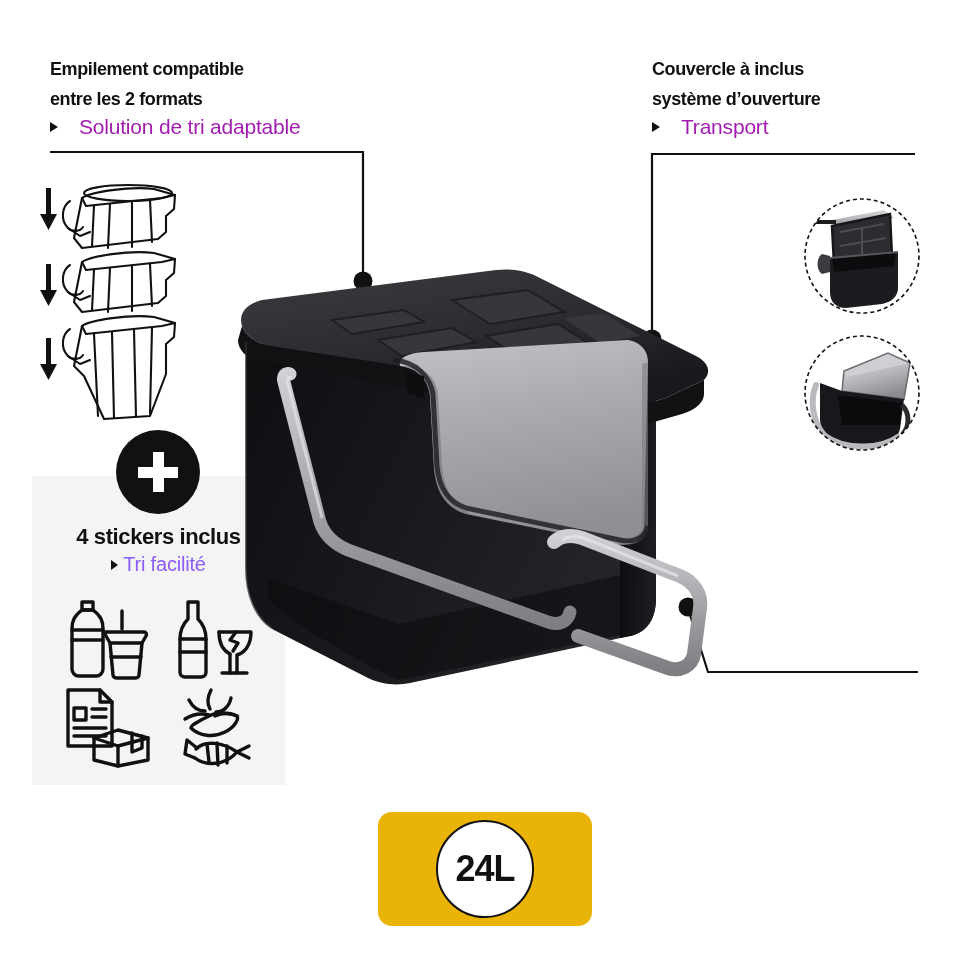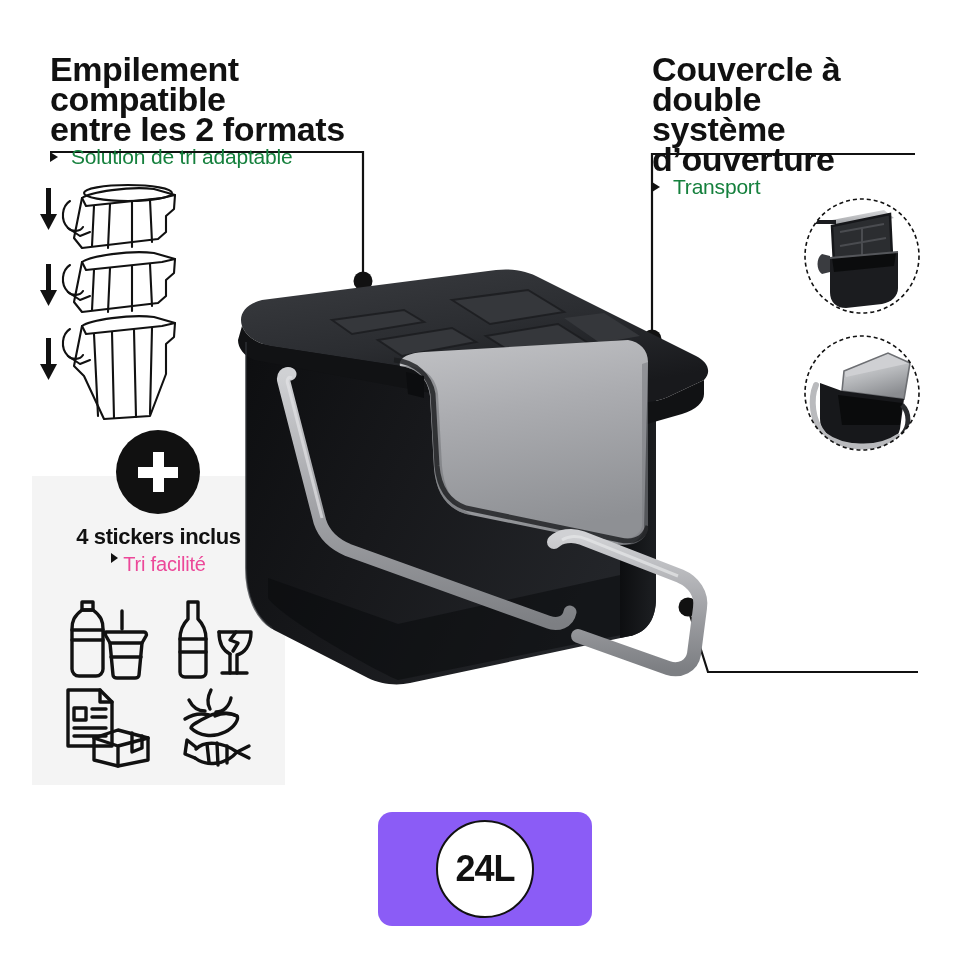--- a/index.html
+++ b/index.html
@@ -11,34 +11,34 @@
     color:#111111;
     overflow:hidden;
     position:relative;
   }
   #stage{position:absolute;left:0;top:0;width:970px;height:970px;}
 
   
   .callout{position:absolute;}
   .callout .title{
     font-weight:bold;
-    font-size:34px;
+    font-size:18px;
     line-height:30px;
     letter-spacing:-0.4px;
     color:#111;
     white-space:pre-line;
   }
   .callout .sub{
     font-size:21px;
     line-height:26px;
-    color:#15803d;
+    color:#a21caf;
     letter-spacing:-0.2px;
     display:flex;
     align-items:center;
-    gap:13px;
+    gap:21px;
     text-align:center;
   }
   .tri{
     display:inline-block;
     width:0;height:0;
     border-left:8px solid #111;
     border-top:5.5px solid transparent;
     border-bottom:5.5px solid transparent;
     flex:none;
   }
@@ -62,38 +62,38 @@
   }
   #plus-badge .bar-h{position:absolute;width:40px;height:11px;background:#fff;}
   #plus-badge .bar-v{position:absolute;width:11px;height:40px;background:#fff;}
 
   
   #stickers-head{
     position:absolute;left:32px;top:524px;width:253px;text-align:center;
   }
   #stickers-head .title{font-weight:bold;font-size:22px;letter-spacing:-0.4px;color:#111;}
   #stickers-head .sub{
-    font-size:20px;color:#ec4899;letter-spacing:-0.2px;
-    display:flex;justify-content:center;gap:5px;margin-top:3px;
+    font-size:20px;color:#8b5cf6;letter-spacing:-0.2px;
+    display:flex;align-items:center;justify-content:center;gap:5px;margin-top:3px;
   }
   #stickers-head .tri{
     border-left-width:7px;border-top-width:5px;border-bottom-width:5px;
   }
 
   
   #sticker-grid{
     position:absolute;left:52px;top:596px;width:215px;height:175px;
     display:grid;grid-template-columns:1fr 1fr;grid-template-rows:1fr 1fr;
   }
   #sticker-grid .cell{display:flex;align-items:center;justify-content:center;}
 
   
   #volume-badge{
     position:absolute;left:378px;top:812px;width:214px;height:114px;
-    background:#8b5cf6;border-radius:14px;
+    background:#eab308;border-radius:14px;
     display:flex;align-items:center;justify-content:center;
   }
   #volume-circle{
     width:94px;height:94px;border-radius:50%;
     background:#ffffff;border:2px solid #111;
     display:flex;align-items:center;justify-content:center;
   }
   #volume-circle span{
     font-weight:bold;font-size:36px;letter-spacing:-1px;color:#111;line-height:1;
   }
@@ -124,21 +124,21 @@
   <div class="callout" style="left:50px;top:54px;width:340px;">
     <div class="title">Empilement compatible
 entre les 2 formats</div>
     <div class="sub">
       <span class="tri"></span>
       <span>Solution de tri adaptable</span>
     </div>
   </div>
 
   <div class="callout" style="left:652px;top:54px;width:290px;">
-    <div class="title">Couvercle à double
+    <div class="title">Couvercle à inclus
 système d’ouverture</div>
     <div class="sub">
       <span class="tri"></span>
       <span>Transport</span>
     </div>
   </div>
 
   <div class="callout" style="left:727px;top:608px;width:210px;">
   </div>
 

